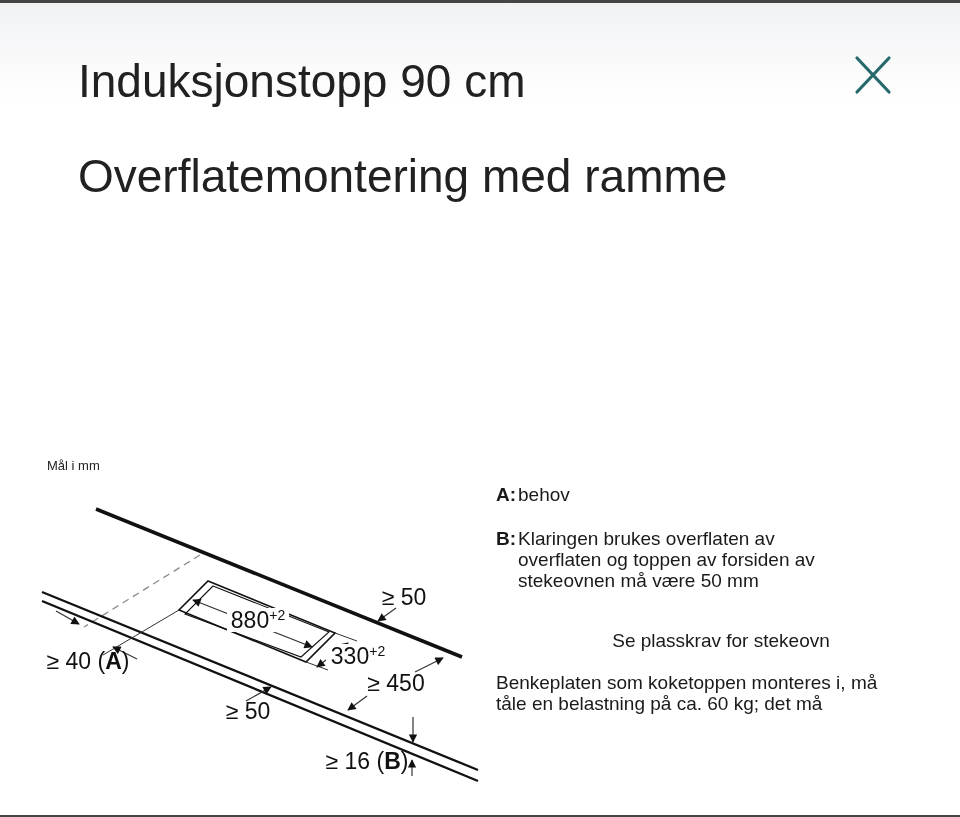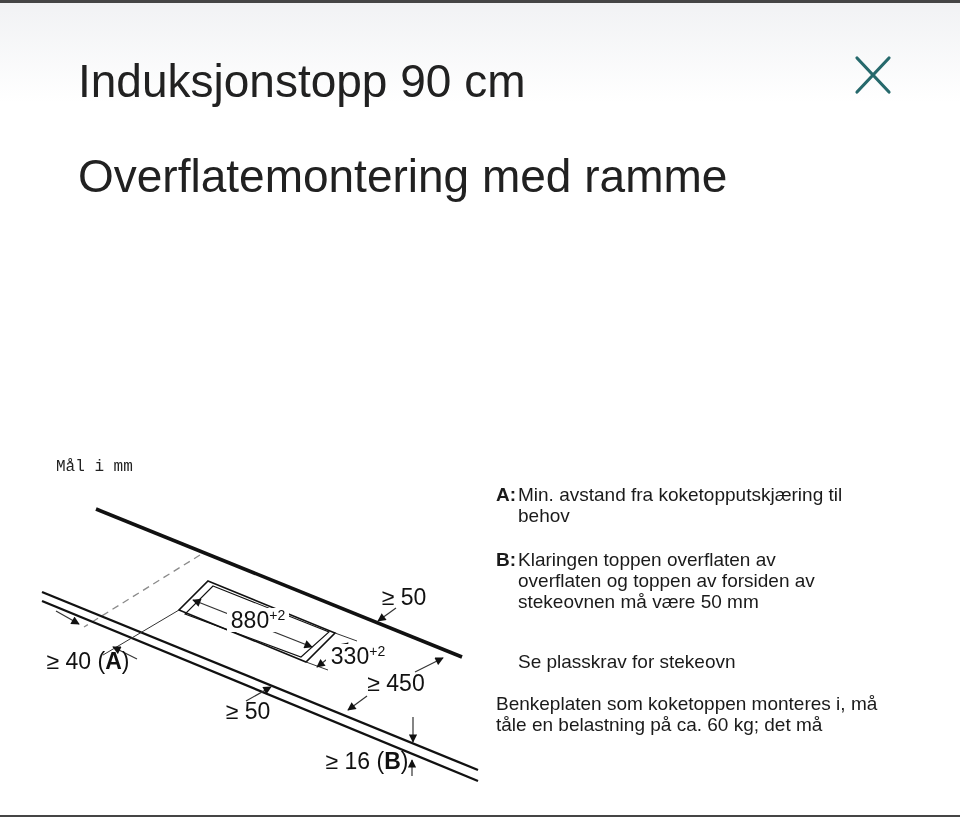--- a/index.html
+++ b/index.html
@@ -18,27 +18,27 @@
     position:absolute;left:78px;font-size:46px;line-height:1;
     font-weight:300;color:#212121;letter-spacing:0;white-space:nowrap;
   }
   .title.line1{top:58px;}
   .title.line2{top:117px;margin-top:36px;}
   .close-btn{
     position:absolute;left:849px;top:51px;width:48px;height:48px;
     display:flex;align-items:center;justify-content:center;
     background:transparent;border:0;padding:0;cursor:pointer;
   }
-  .units-label{position:absolute;left:56px;top:458px;font-size:16px;color:#222;font-family:Liberation Mono, monospace;}
+  .units-label{position:absolute;left:47px;top:458px;font-size:13px;color:#222;}
   .diagram-svg{position:absolute;left:0;top:440px;}
   .notes{position:absolute;left:496px;top:484px;width:428px;font-size:19px;line-height:21px;color:#1a1a1a;}
   .note-item{display:flex;}
   .note-item .key{font-weight:bold;width:22px;flex:0 0 22px;}
   .note-b{margin-top:23px;}
-  .note-see{margin-top:39px;padding-left:22px;}
+  .note-see{margin-top:39px;padding-left:22px;text-align:center;}
   .note-load{margin-top:21px;}
   .nl{display:block;}
 </style>
 </head>
 <body>
 
 <div class="stage">
 
   <div class="edge-bar top"></div>
   <div class="header-shade"></div>
@@ -98,28 +98,27 @@
 
     <line x1="413" y1="277" x2="413" y2="302" stroke="#333" stroke-width="1.2" marker-end="url(#arr)"></line>
     <line x1="412" y1="336" x2="412" y2="320" stroke="#333" stroke-width="1.2" marker-end="url(#arr)"></line>
     <text x="367" y="329" text-anchor="middle"><tspan>≥ 16 (</tspan><tspan font-weight="bold">B</tspan><tspan>)</tspan></text>
   </svg>
 
   <div class="notes">
     <div class="note-item note-a">
       <span class="key">A:</span>
       <span class="body">
-        <span class="nl">Min. avstand fra koketopputskjæring til</span>
         <span class="nl">behov</span>
       </span>
     </div>
     <div class="note-item note-b">
       <span class="key">B:</span>
       <span class="body">
-        <span class="nl">Klaringen toppen overflaten av</span>
+        <span class="nl">Klaringen brukes overflaten av</span>
         <span class="nl">overflaten og toppen av forsiden av</span>
         <span class="nl">stekeovnen må være 50 mm</span>
       </span>
     </div>
     <div class="note-see">Se plasskrav for stekeovn</div>
     <div class="note-load">
       <span class="nl">Benkeplaten som koketoppen monteres i, må</span>
       <span class="nl">tåle en belastning på ca. 60 kg; det må</span>
     </div>
   </div>

